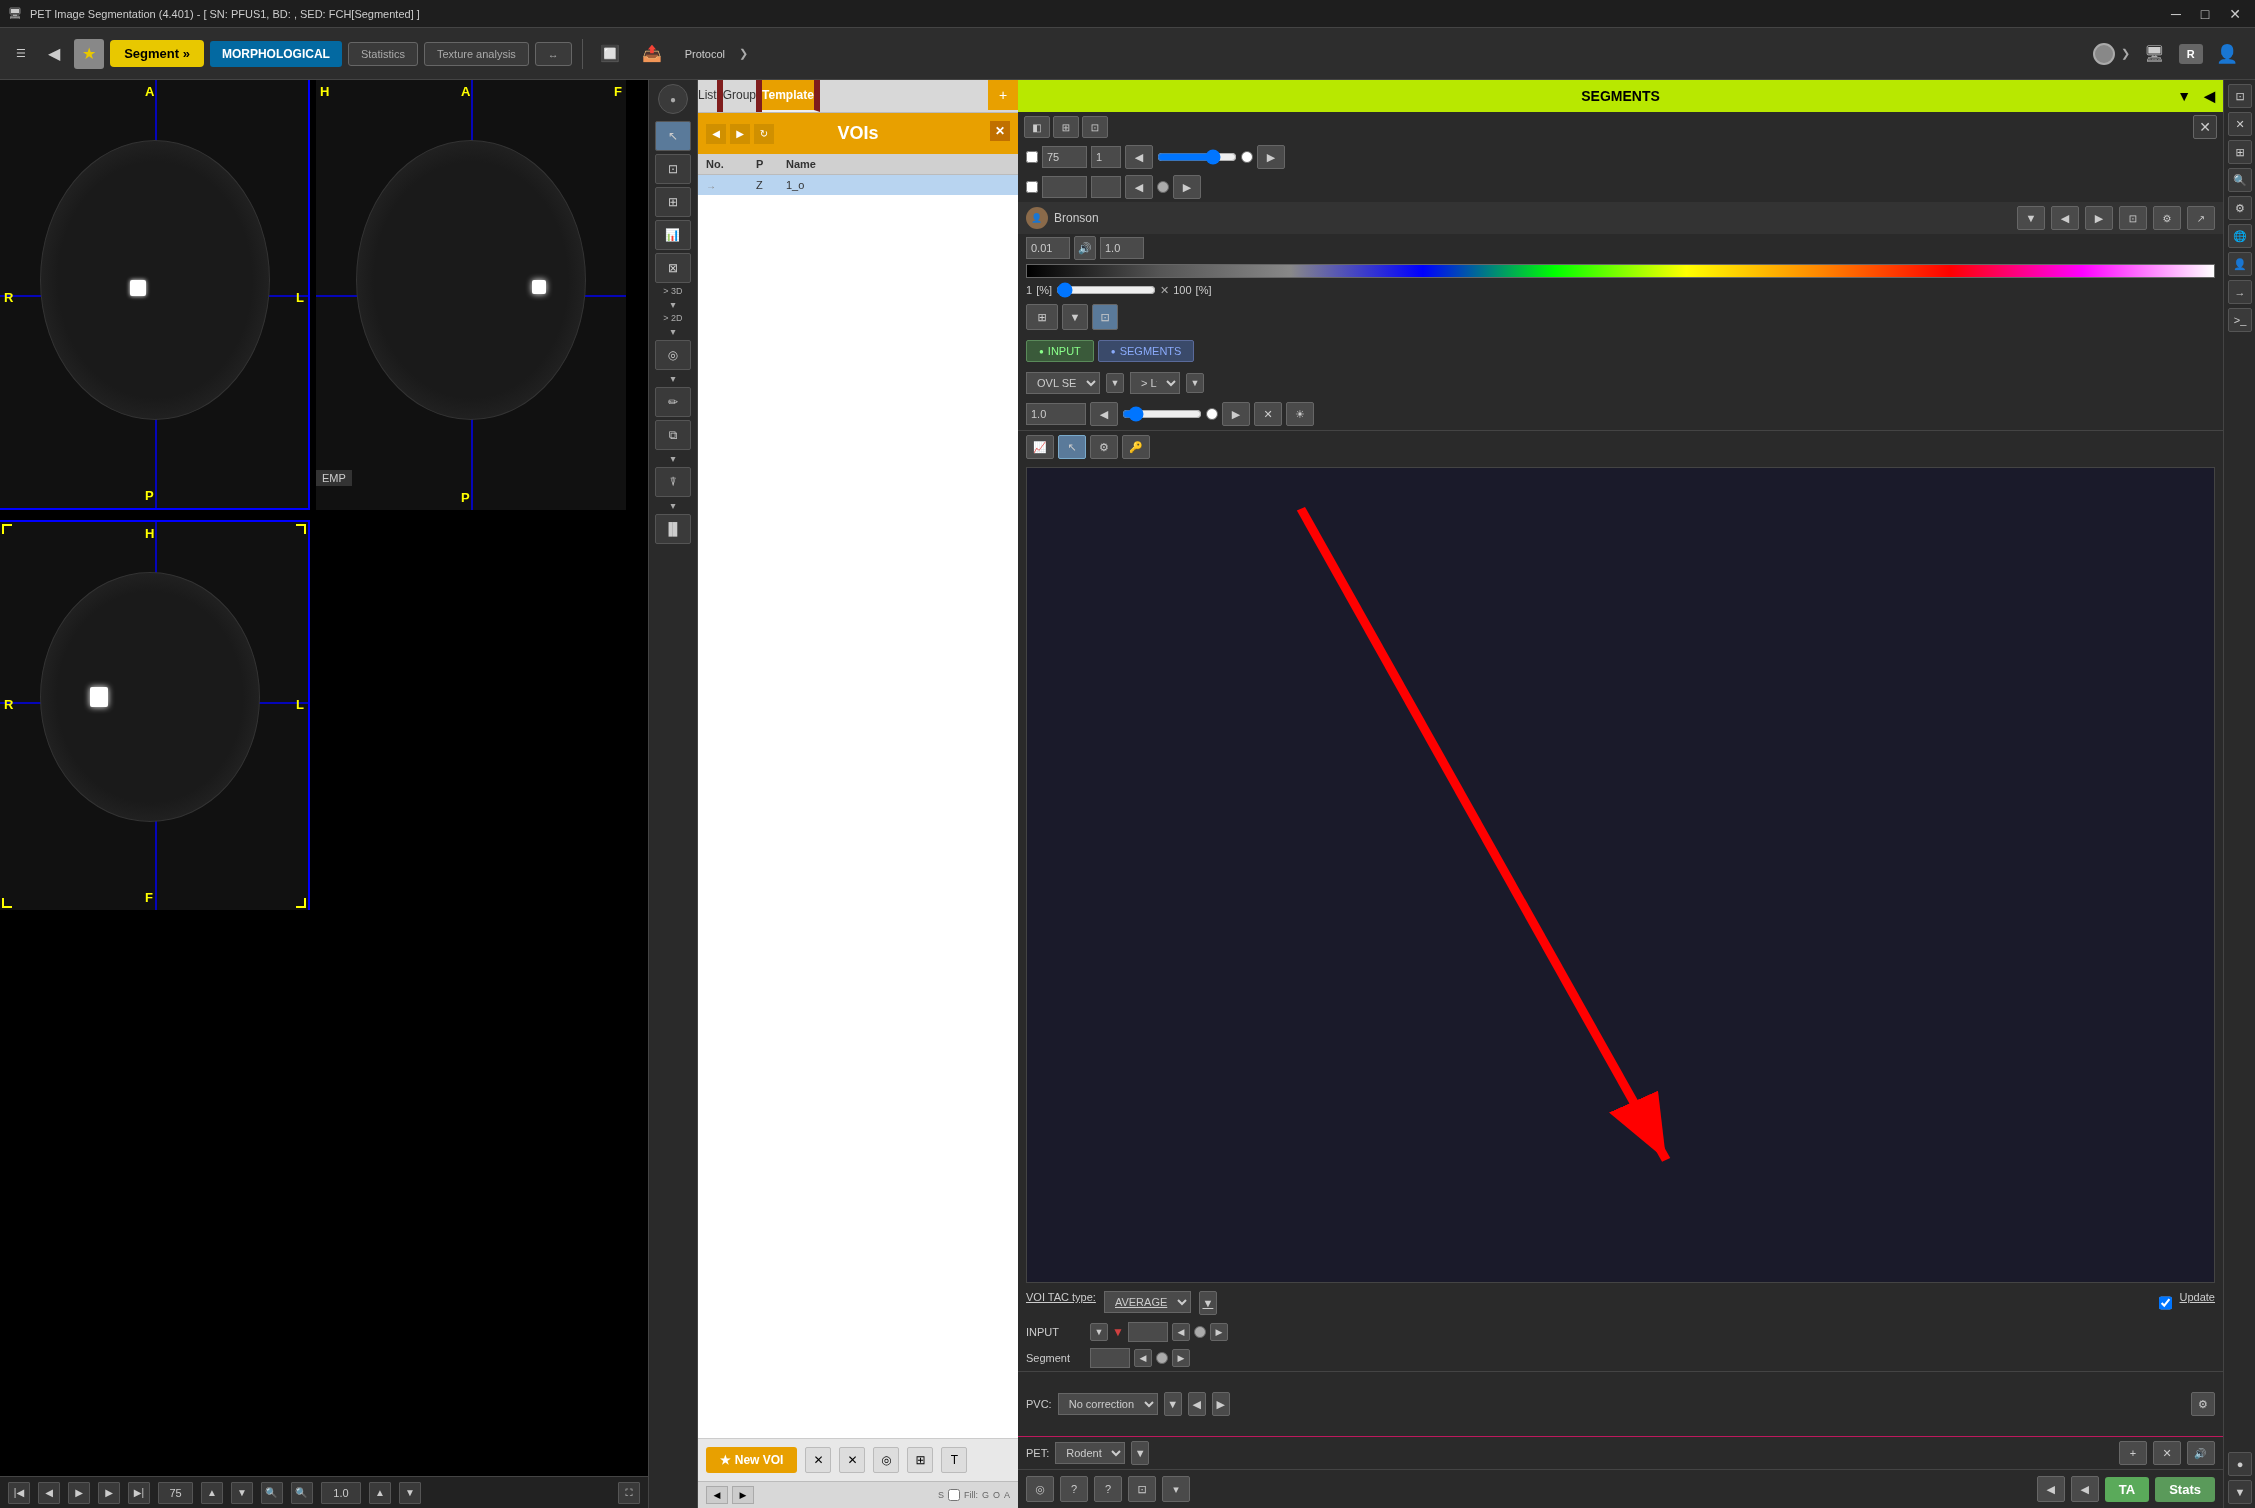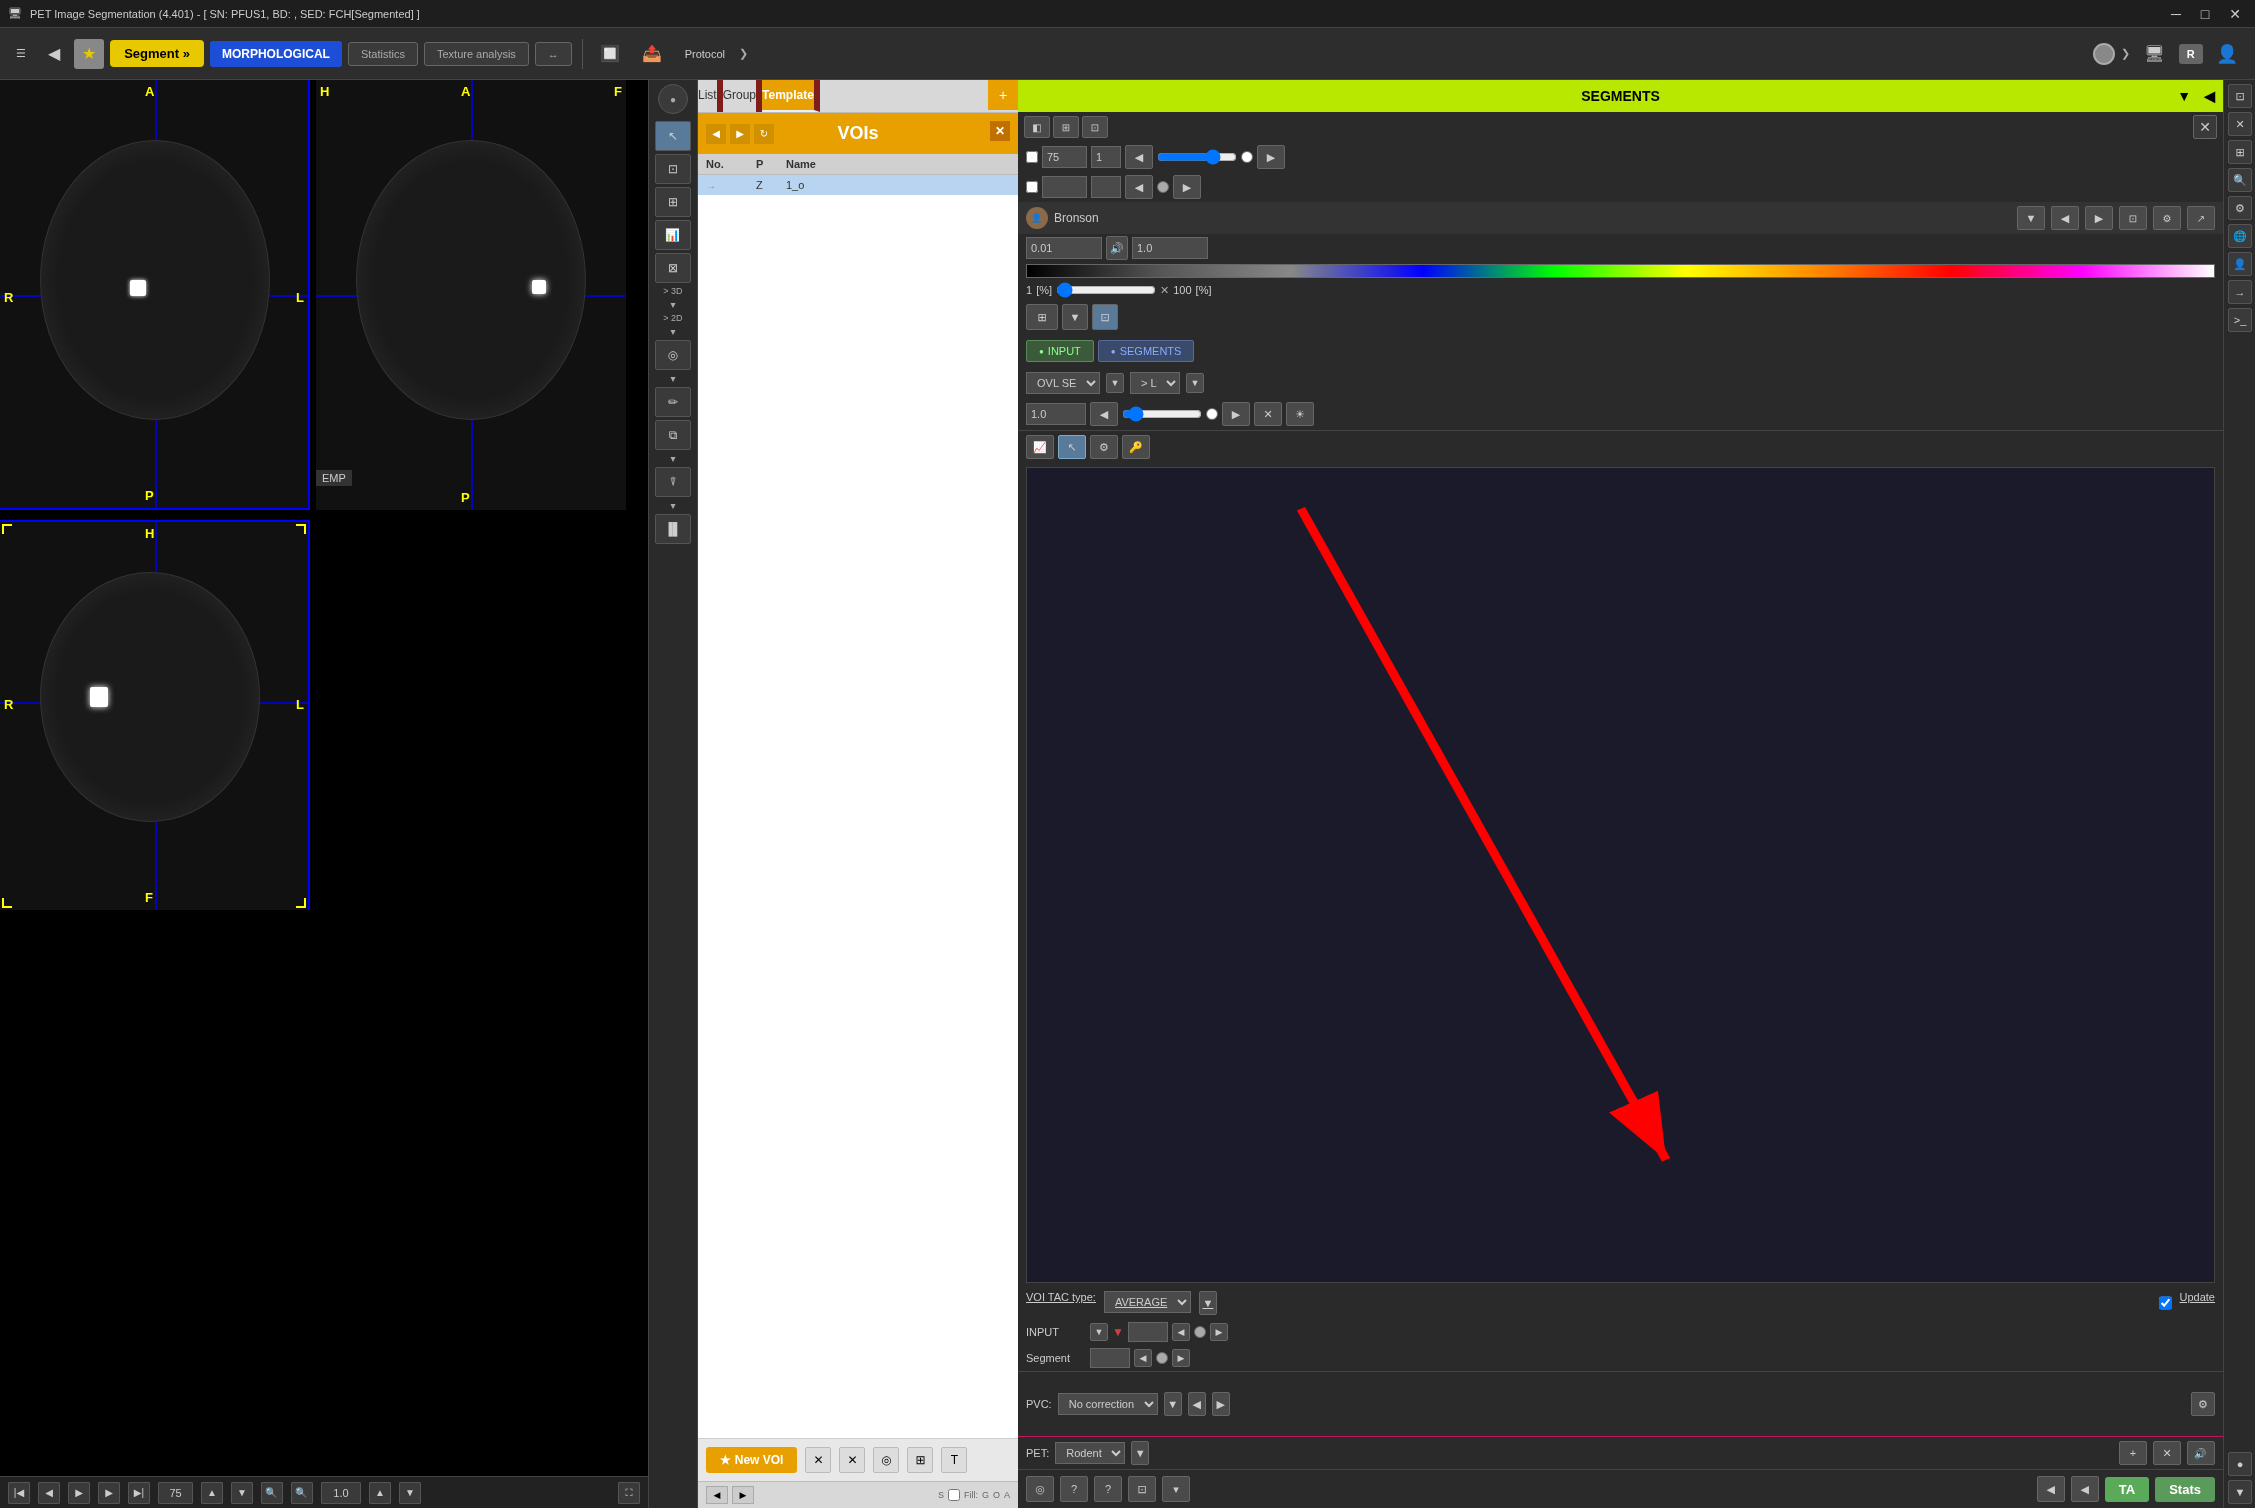--- a/index.html
+++ b/index.html
@@ -43,21 +43,21 @@
       background: #e8c800;
       color: #000;
       font-weight: bold;
       font-size: 13px;
       padding: 6px 14px;
       border-radius: 4px;
       border: none;
       cursor: pointer;
     }
     .menu-btn-morphological {
-      background: #1d4ed8;
+      background: #0369a1;
       color: #fff;
       font-size: 12px;
       font-weight: bold;
       padding: 6px 12px;
       border-radius: 3px;
       border: none;
       cursor: pointer;
     }
     .menu-btn-outline {
       background: #3a3a3a;
@@ -192,21 +192,21 @@
     .opacity-row {
       display: flex;
       align-items: center;
       gap: 4px;
       padding: 2px 8px;
     }
     .opacity-input {
       background: #4a4a4a;
       border: 1px solid #666;
       color: #ccc;
-      width: 76px;
+      width: 44px;
       height: 22px;
       padding: 2px 4px;
       font-size: 11px;
     }
 
     
     .input-seg-tabs {
       display: flex;
       gap: 4px;
       padding: 6px 8px;

